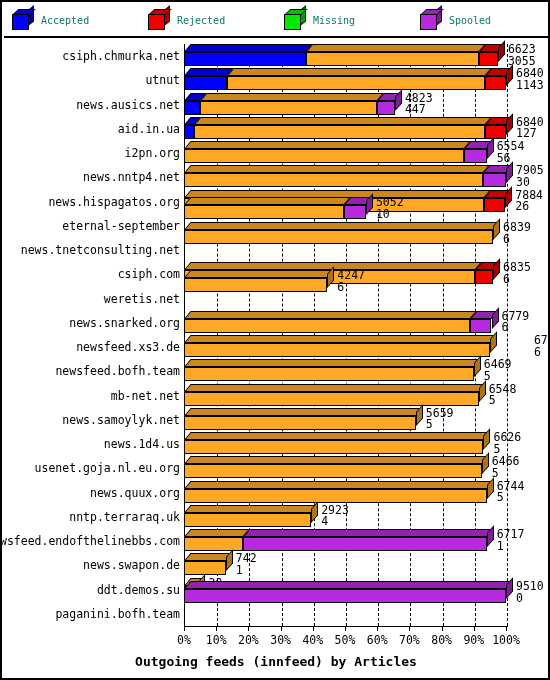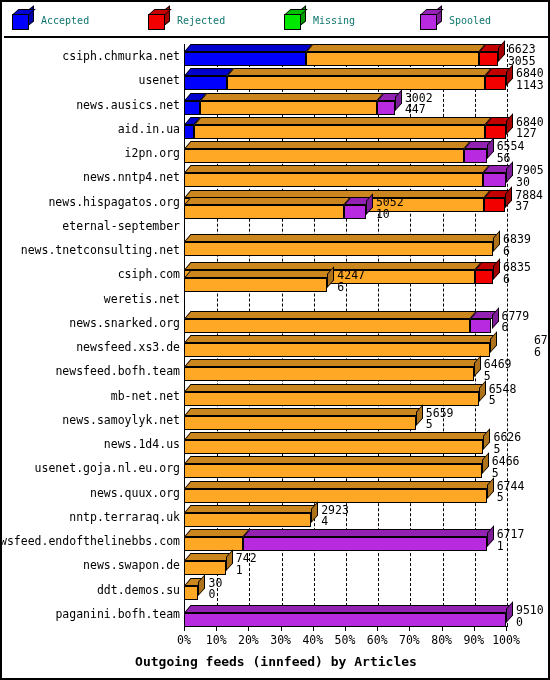--- a/index.html
+++ b/index.html
@@ -97,21 +97,21 @@
           <span class="top" style="background: rgb(151, 34, 184);"></span>
           <span class="face" style="background: rgb(184, 42, 224);"></span>
         </span>
         <span class="leg-label">Spooled</span>
       </div>
     </div>
 
   <div id="plot-area">
     <div id="ylabels">
         <div class="ylab" style="top: 12px;">csiph.chmurka.net</div>
-        <div class="ylab" style="top: 36.25px;">usenet</div>
+        <div class="ylab" style="top: 36.25px;">utnut</div>
         <div class="ylab" style="top: 60.5px;">news.ausics.net</div>
         <div class="ylab" style="top: 84.75px;">aid.in.ua</div>
         <div class="ylab" style="top: 109px;">i2pn.org</div>
         <div class="ylab" style="top: 133.25px;">news.nntp4.net</div>
         <div class="ylab" style="top: 157.5px;">news.hispagatos.org</div>
         <div class="ylab" style="top: 181.75px;">eternal-september</div>
         <div class="ylab" style="top: 206px;">news.tnetconsulting.net</div>
         <div class="ylab" style="top: 230.25px;">csiph.com</div>
         <div class="ylab" style="top: 254.5px;">weretis.net</div>
         <div class="ylab" style="top: 278.75px;">news.snarked.org</div>
@@ -200,21 +200,21 @@
           <div class="bar3d" style="width: 210.91px;">
             <div class="seg-top" style="left: 0px; width: 15.8182px; top: -8px; background: rgb(0, 0, 204);"></div>
             <div class="seg" style="left: 0px; width: 15.8182px; background: rgb(0, 0, 255);"></div>
             <div class="seg-top" style="left: 15.8182px; width: 177.164px; top: -8px; background: rgb(204, 134, 30);"></div>
             <div class="seg" style="left: 15.8182px; width: 177.164px; background: rgb(255, 168, 38);"></div>
             <div class="seg-top" style="left: 192.983px; width: 17.9274px; top: -8px; background: rgb(147, 34, 179);"></div>
             <div class="seg" style="left: 192.983px; width: 17.9274px; background: rgb(184, 42, 224);"></div>
             <div class="cap" style="left: 210.91px; top: -4px; background: rgb(125, 29, 152);"></div>
           </div>
           <div class="vals" style="left: 220.91px; top: 0px;">
-            <span class="v1">3002</span>
+            <span class="v1">4823</span>
             <span class="v2">447</span>
           </div>
         </div>
         <div class="row" style="top: 78.75px; width: 364px;">
           <div class="bar3d" style="width: 322px;">
             <div class="seg-top" style="left: 0px; width: 9.66px; top: -8px; background: rgb(0, 0, 204);"></div>
             <div class="seg" style="left: 0px; width: 9.66px; background: rgb(0, 0, 255);"></div>
             <div class="seg-top" style="left: 9.66px; width: 291.41px; top: -8px; background: rgb(204, 134, 30);"></div>
             <div class="seg" style="left: 9.66px; width: 291.41px; background: rgb(255, 168, 38);"></div>
             <div class="seg-top" style="left: 301.07px; width: 20.93px; top: -8px; background: rgb(194, 0, 0);"></div>
@@ -255,37 +255,37 @@
         <div class="row" style="top: 151.5px; width: 364px;">
           <div class="bar3d" style="width: 321.356px;">
             <div class="seg-top" style="left: 0px; width: 300.468px; top: -8px; background: rgb(204, 134, 30);"></div>
             <div class="seg" style="left: 0px; width: 300.468px; background: rgb(255, 168, 38);"></div>
             <div class="seg-top" style="left: 300.468px; width: 20.8881px; top: -8px; background: rgb(194, 0, 0);"></div>
             <div class="seg" style="left: 300.468px; width: 20.8881px; background: rgb(242, 0, 0);"></div>
             <div class="cap" style="left: 321.356px; top: -4px; background: rgb(165, 0, 0);"></div>
           </div>
           <div class="vals" style="left: 331.356px; top: 0px;">
             <span class="v1">7884</span>
-            <span class="v2">37</span>
+            <span class="v2">26</span>
           </div>
         </div>
         <div class="row" style="top: 159px; width: 320px;">
           <div class="bar3d" style="width: 181.93px;">
             <div class="seg-top" style="left: 0px; width: 160.098px; top: -8px; background: rgb(204, 134, 30);"></div>
             <div class="seg" style="left: 0px; width: 160.098px; background: rgb(255, 168, 38);"></div>
             <div class="seg-top" style="left: 160.098px; width: 21.8316px; top: -8px; background: rgb(147, 34, 179);"></div>
             <div class="seg" style="left: 160.098px; width: 21.8316px; background: rgb(184, 42, 224);"></div>
             <div class="cap" style="left: 181.93px; top: -4px; background: rgb(125, 29, 152);"></div>
           </div>
           <div class="vals" style="left: 191.93px; top: 0px;">
             <span class="v1">5052</span>
             <span class="v2">10</span>
           </div>
         </div>
-        <div class="row" style="top: 196px; width: 320px;">
+        <div class="row" style="top: 184px; width: 320px;">
           <div class="bar3d" style="width: 309.12px;">
             <div class="seg-top" style="left: 0px; width: 309.12px; top: -8px; background: rgb(204, 134, 30);"></div>
             <div class="seg" style="left: 0px; width: 309.12px; background: rgb(255, 168, 38);"></div>
             <div class="cap" style="left: 309.12px; top: -4px; background: rgb(173, 114, 26);"></div>
           </div>
           <div class="vals" style="left: 319.12px; top: 0px;">
             <span class="v1">6839</span>
             <span class="v2">6</span>
           </div>
         </div>
@@ -442,21 +442,21 @@
           <div class="bar3d" style="width: 14.49px;">
             <div class="seg-top" style="left: 0px; width: 14.49px; top: -8px; background: rgb(204, 134, 30);"></div>
             <div class="seg" style="left: 0px; width: 14.49px; background: rgb(255, 168, 38);"></div>
             <div class="cap" style="left: 14.49px; top: -4px; background: rgb(173, 114, 26);"></div>
           </div>
           <div class="vals" style="left: 24.49px; top: 0px;">
             <span class="v1">30</span>
             <span class="v2">0</span>
           </div>
         </div>
-        <div class="row" style="top: 567px; width: 364px; text-decoration: underline;">
+        <div class="row" style="top: 543px; width: 364px; text-decoration: underline;">
           <div class="bar3d" style="width: 322px;">
             <div class="seg-top" style="left: 0px; width: 322px; top: -8px; background: rgb(147, 34, 179);"></div>
             <div class="seg" style="left: 0px; width: 322px; background: rgb(184, 42, 224);"></div>
             <div class="cap" style="left: 322px; top: -4px; background: rgb(125, 29, 152);"></div>
           </div>
           <div class="vals" style="left: 332px; top: 0px;">
             <span class="v1">9510</span>
             <span class="v2">0</span>
           </div>
         </div>

